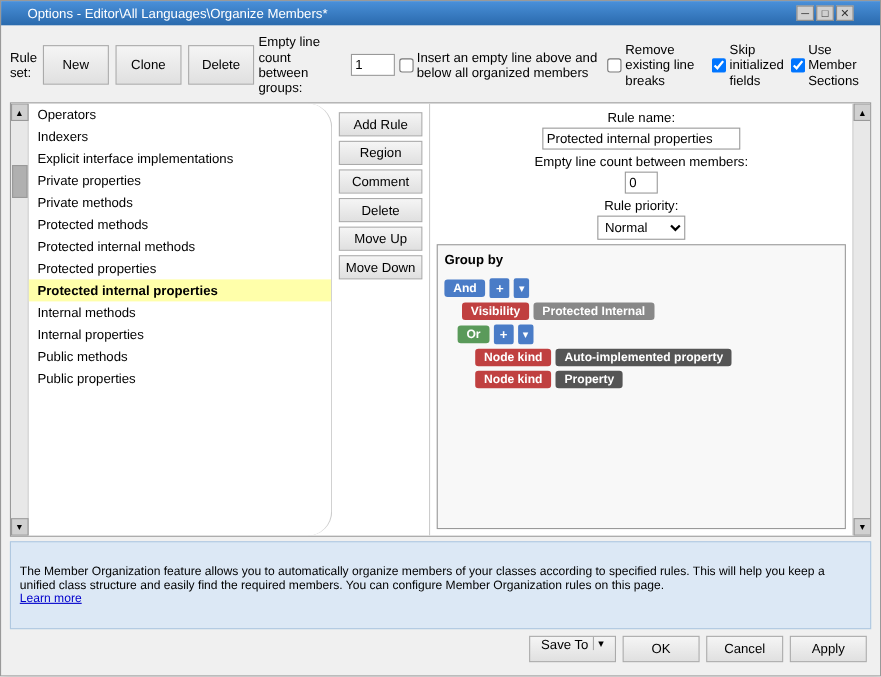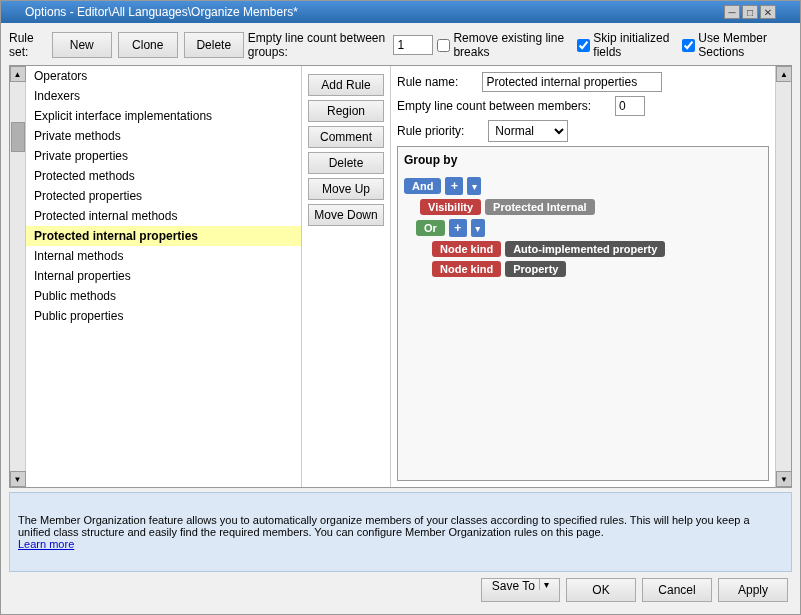--- a/index.html
+++ b/index.html
@@ -74,21 +74,21 @@
     }
     select.dropdown {
       width: 120px;
       height: 22px;
       border: 1px solid #999;
       background: white;
       font-size: 12px;
       padding: 1px 2px;
     }
     button.toolbar-btn {
-      height: 26px;
+      height: 36px;
       min-width: 60px;
       border: 1px solid #aaa;
       background: linear-gradient(to bottom, #f5f5f5, #e0e0e0);
       font-size: 12px;
       cursor: pointer;
       padding: 0 8px;
     }
     .settings-row {
       display: flex;
       align-items: center;
@@ -119,20 +119,21 @@
     }
     .left-panel {
       display: flex;
       flex-direction: row;
       flex: 0 0 380px;
     }
     .list-area {
       flex: 1;
       overflow-y: auto;
       border-right: 1px solid #ccc;
+      border-radius: 22px;
     }
     .list-item {
       padding: 3px 8px;
       cursor: pointer;
       white-space: nowrap;
       font-size: 12px;
     }
     .list-item.selected {
       background: #ffffaa;
       font-weight: bold;
@@ -196,22 +197,23 @@
     .right-scrollbar {
       width: 16px;
       background: #e0e0e0;
       border-left: 1px solid #ccc;
       display: flex;
       flex-direction: column;
     }
     .form-row {
       display: flex;
       align-items: center;
-      gap: 24px;
+      gap: 2px;
       margin-bottom: 4px;
+      flex-direction: column;
     }
     .form-label {
       font-size: 12px;
       white-space: nowrap;
     }
     input.form-input {
       border: 1px solid #999;
       height: 20px;
       font-size: 12px;
       padding: 1px 3px;
@@ -355,20 +357,24 @@
         <button class="toolbar-btn">New</button>
         <button class="toolbar-btn">Clone</button>
         <button class="toolbar-btn">Delete</button>
       </div>
       <div class="settings-row">
         <span class="label-text">Empty line count between groups:</span>
         <input type="text" class="small-input" value="1" style="">
       </div>
       <div class="checkbox-row">
         <input type="checkbox" style="">
+        <span>Insert an empty line above and below all organized members</span>
+      </div>
+      <div class="checkbox-row">
+        <input type="checkbox" style="">
         <span>Remove existing line breaks</span>
       </div>
       <div class="checkbox-row">
         <input type="checkbox" checked="" style="">
         <span>Skip initialized fields</span>
       </div>
       <div class="checkbox-row">
         <input type="checkbox" checked="" style="">
         <span>Use Member Sections</span>
       </div>
@@ -381,25 +387,25 @@
           <div class="scroll-btn">▲</div>
           <div class="scroll-track">
             <div class="scroll-thumb"></div>
           </div>
           <div class="scroll-btn">▼</div>
         </div>
         <div class="list-area">
           <div class="list-item">Operators</div>
           <div class="list-item">Indexers</div>
           <div class="list-item">Explicit interface implementations</div>
+          <div class="list-item">Private properties</div>
           <div class="list-item">Private methods</div>
-          <div class="list-item">Private properties</div>
           <div class="list-item">Protected methods</div>
+          <div class="list-item">Protected internal methods</div>
           <div class="list-item">Protected properties</div>
-          <div class="list-item">Protected internal methods</div>
           <div class="list-item selected">Protected internal properties</div>
           <div class="list-item">Internal methods</div>
           <div class="list-item">Internal properties</div>
           <div class="list-item">Public methods</div>
           <div class="list-item">Public properties</div>
         </div>
 
         <div class="middle-buttons">
           <button class="mid-btn">Add Rule</button>
           <button class="mid-btn">Region</button>

